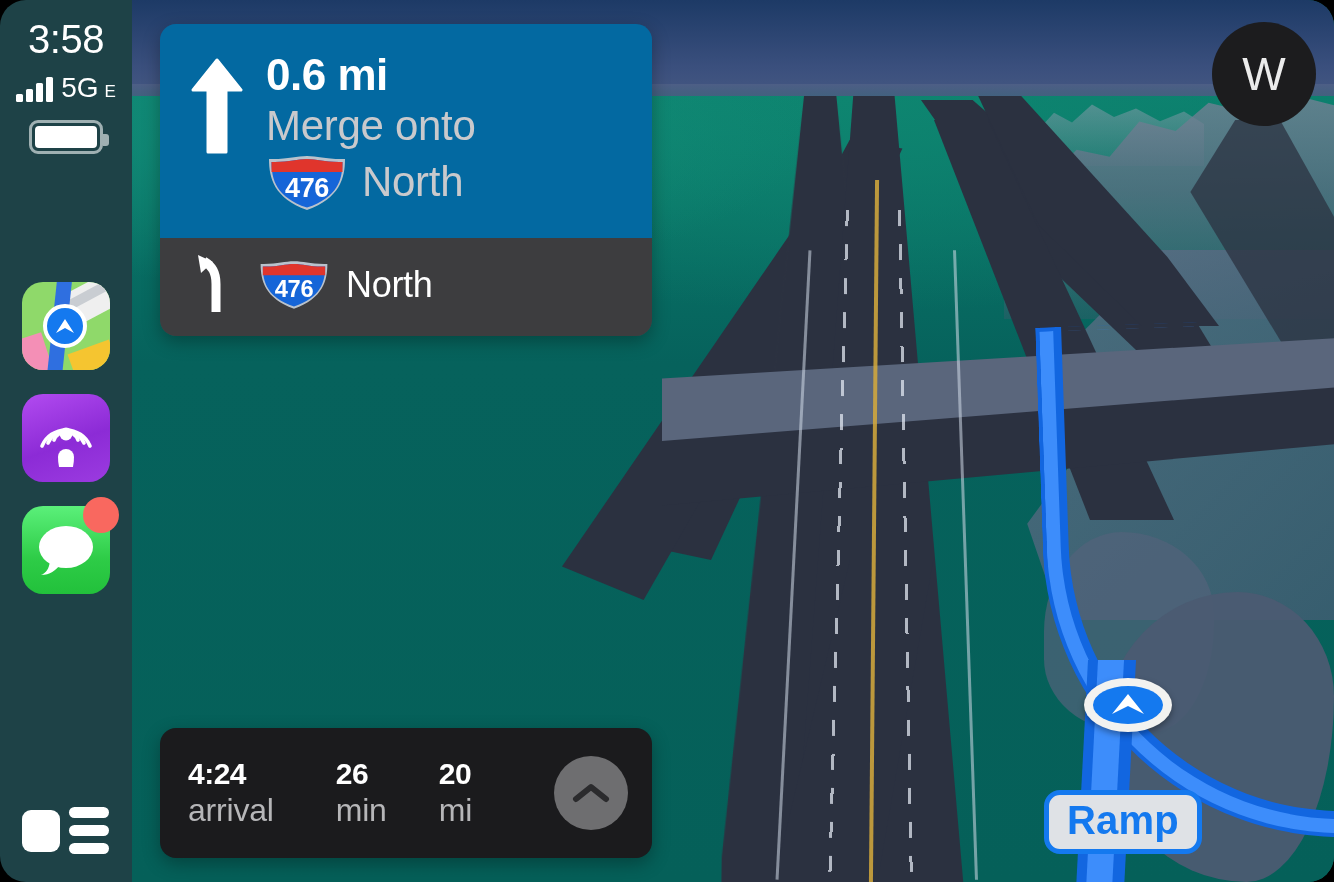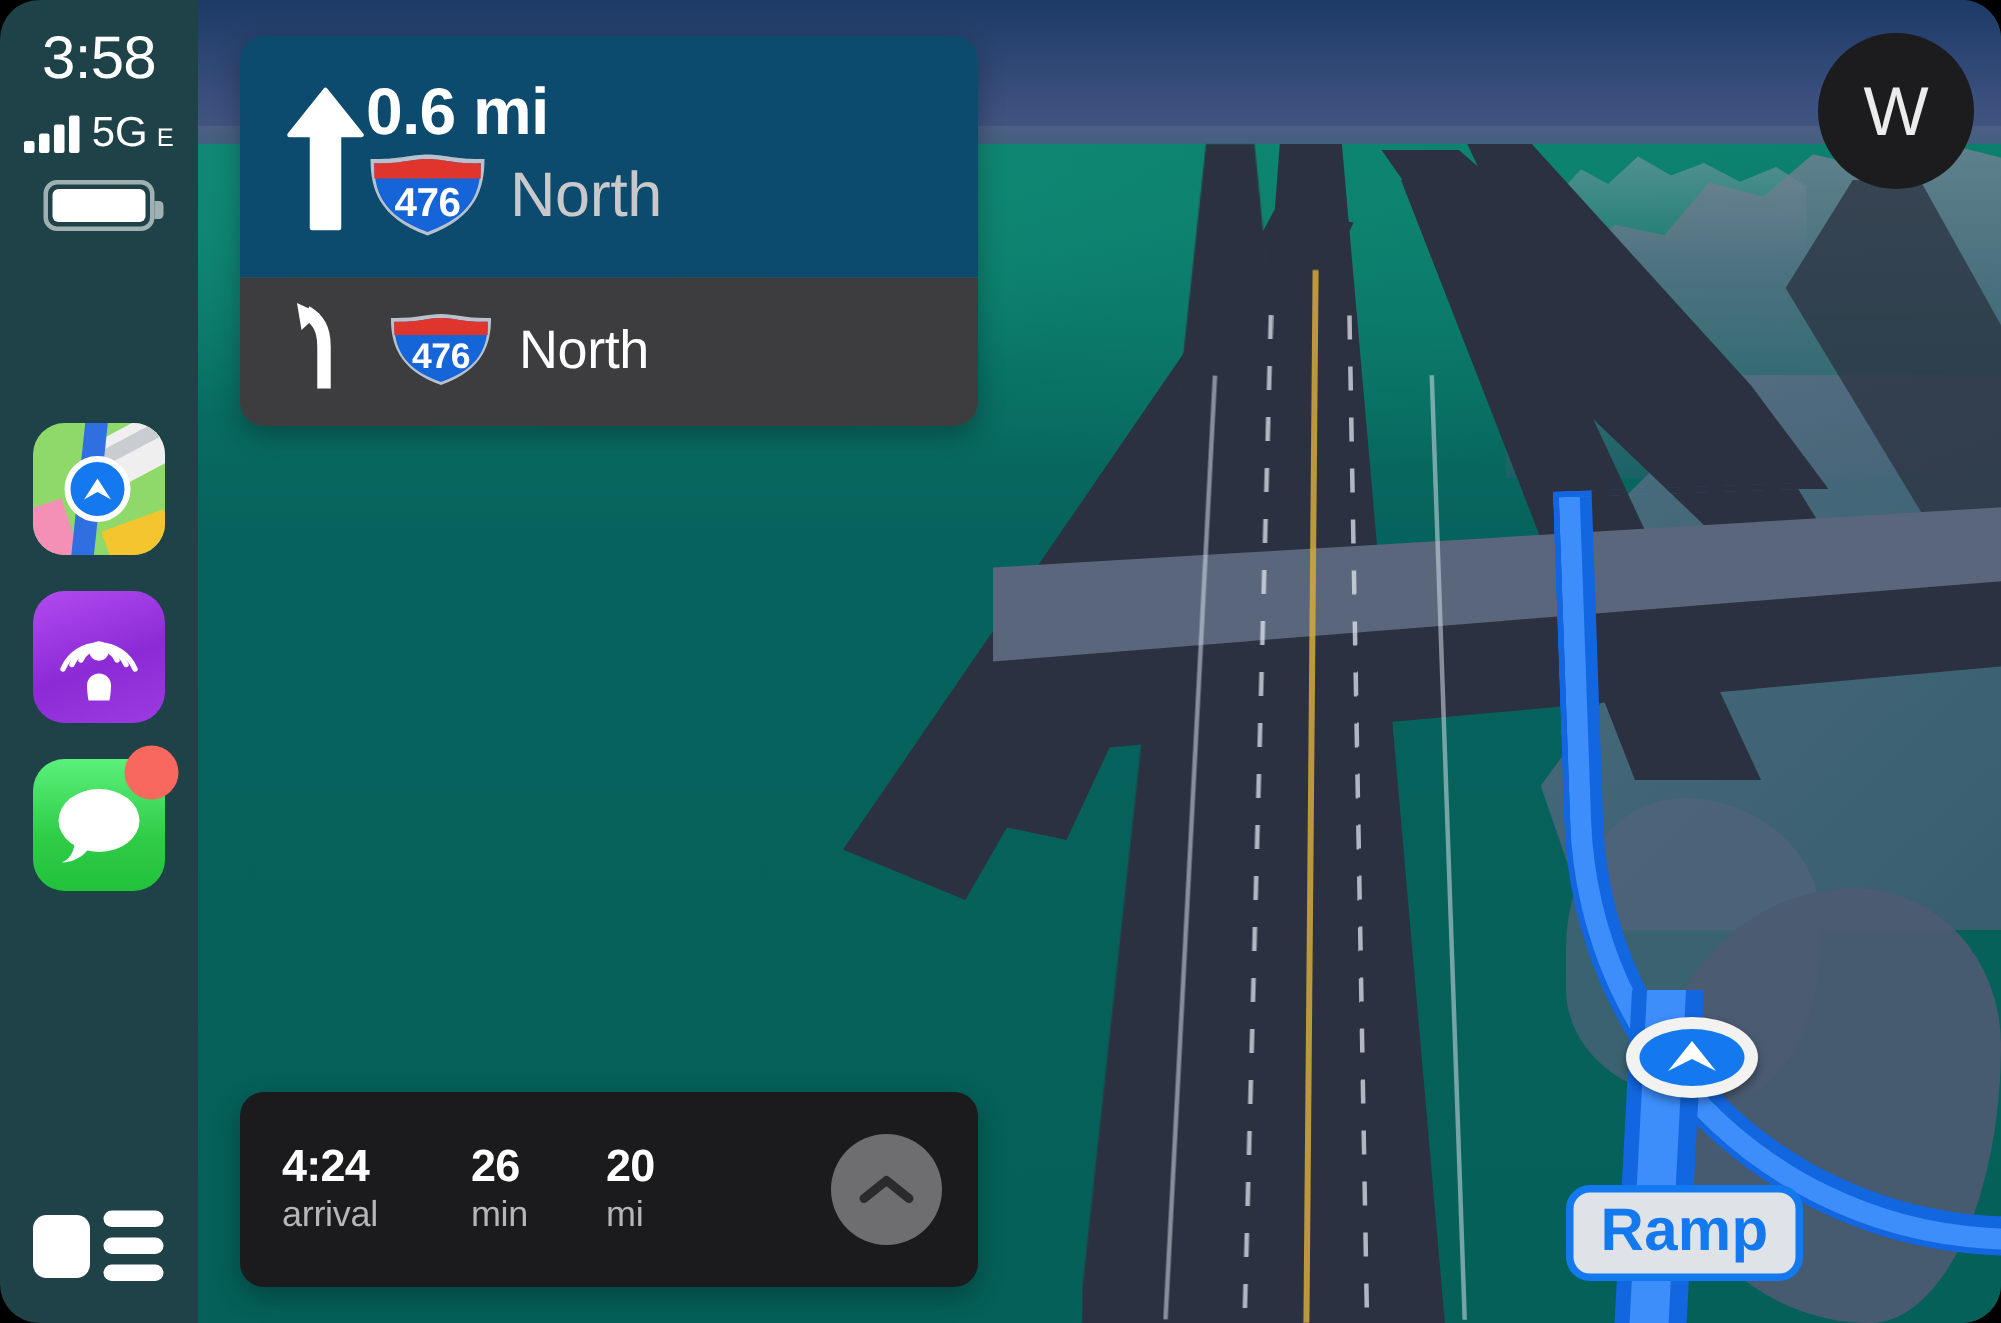--- a/index.html
+++ b/index.html
@@ -307,23 +307,24 @@
 
   
   .nav-banner {
     position: absolute; left: 160px; top: 24px;
     width: 492px;
     border-radius: 16px;
     overflow: hidden;
     box-shadow: 0 6px 18px rgba(0,0,0,.3);
   }
   .nav-primary {
-    background: #0c4a6e;
+    background: #0369a1;
     display: flex; align-items: flex-start;
     padding: 26px 20px 26px 30px;
+    gap: 22px;
   }
   .nav-arrow { flex: 0 0 auto; padding-top: 8px; }
   .nav-text { display: flex; flex-direction: column; gap: 2px; }
   .nav-dist {
     color: #fff; font-size: 44px; font-weight: 700; letter-spacing: -.5px; line-height: 1.12;
   }
   .nav-line1 {
     color: #c9c9cc; font-size: 42px; font-weight: 400; line-height: 1.2; letter-spacing: -.3px;
   }
   .nav-line2 {
@@ -350,21 +351,21 @@
     position: absolute; left: 160px; bottom: 24px;
     width: 492px; height: 130px;
     background: #1b1b1d;
     border-radius: 16px;
     display: flex; align-items: center;
     padding: 0 24px 0 28px;
     box-shadow: 0 6px 18px rgba(0,0,0,.3);
   }
   .eta-item { display: flex; flex-direction: column; align-items: flex-start; }
   .eta-val { color: #fff; font-size: 30px; font-weight: 700; line-height: 1.16; letter-spacing: -.5px; }
-  .eta-lbl { color: #b6b6b8; font-size: 24px; font-weight: 400; line-height: 1.18; letter-spacing: -.2px; }
+  .eta-lbl { color: #b6b6b8; font-size: 32px; font-weight: 400; line-height: 1.18; letter-spacing: -.2px; }
   .eta-gap1 { width: 62px; }
   .eta-gap2 { width: 52px; }
   .eta-expand {
     margin-left: auto;
     width: 74px; height: 74px;
     background: #6e6e70;
     border-radius: 50%;
     display: flex; align-items: center; justify-content: center;
   }
 </style>
@@ -494,20 +495,21 @@
   <div class="nav-banner">
 
     <div class="nav-primary">
       <div class="nav-arrow">
         <svg width="54" height="96" viewBox="0 0 54 96" aria-hidden="true">
           <path d="M27 2 L51 32 L36 32 L36 94 L18 94 L18 32 L3 32 Z" fill="#ffffff" stroke="#ffffff" stroke-width="3" stroke-linejoin="round"></path>
         </svg>
       </div>
       <div class="nav-text">
         <div class="nav-dist">0.6 mi</div>
+        <div class="nav-line1">Merge onto</div>
         <div class="nav-line2">
           <span class="shield">
             <svg width="82" height="58" viewBox="0 0 82 58" aria-hidden="true">
               <path d="M41 2 C52 2 60 5.5 79 5 C79 24 74 44 41 56 C8 44 3 24 3 5 C22 5.5 30 2 41 2 Z" fill="#b9c2cc"></path>
               <path d="M41 5 C51.5 5 59 8.4 76.5 7.9 C76.5 25.5 71.8 43 41 53.6 C10.2 43 5.5 25.5 5.5 7.9 C23 8.4 30.5 5 41 5 Z" fill="#1565d8"></path>
               <path d="M41 5 C51.5 5 59 8.4 76.5 7.9 L76.5 18 L5.5 18 L5.5 7.9 C23 8.4 30.5 5 41 5 Z" fill="#e0352c"></path>
               <text x="41" y="43" font-family="Liberation Sans, sans-serif" font-size="27" font-weight="700" fill="#ffffff" text-anchor="middle">476</text>
             </svg>
           </span>
           <span>North</span>

